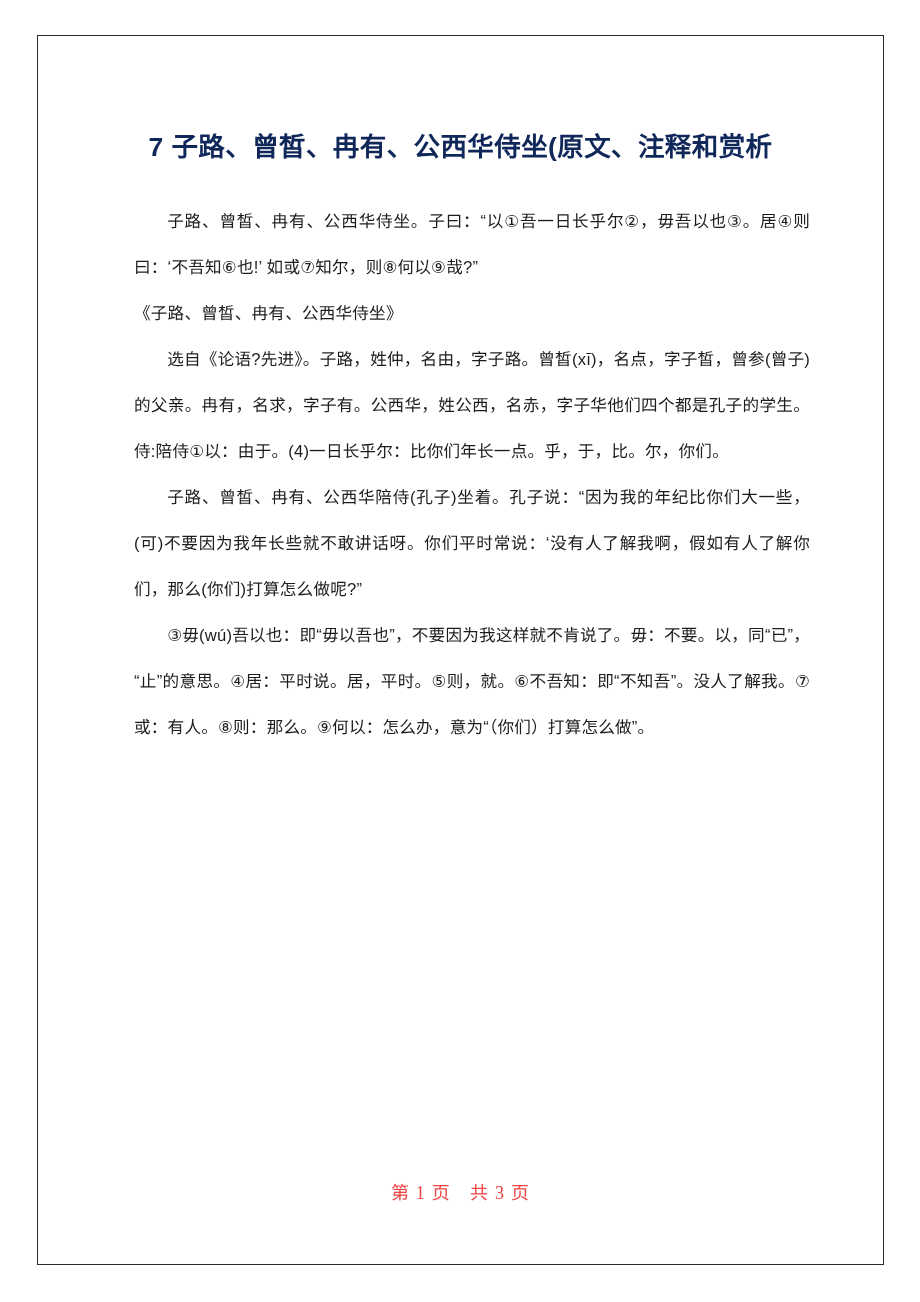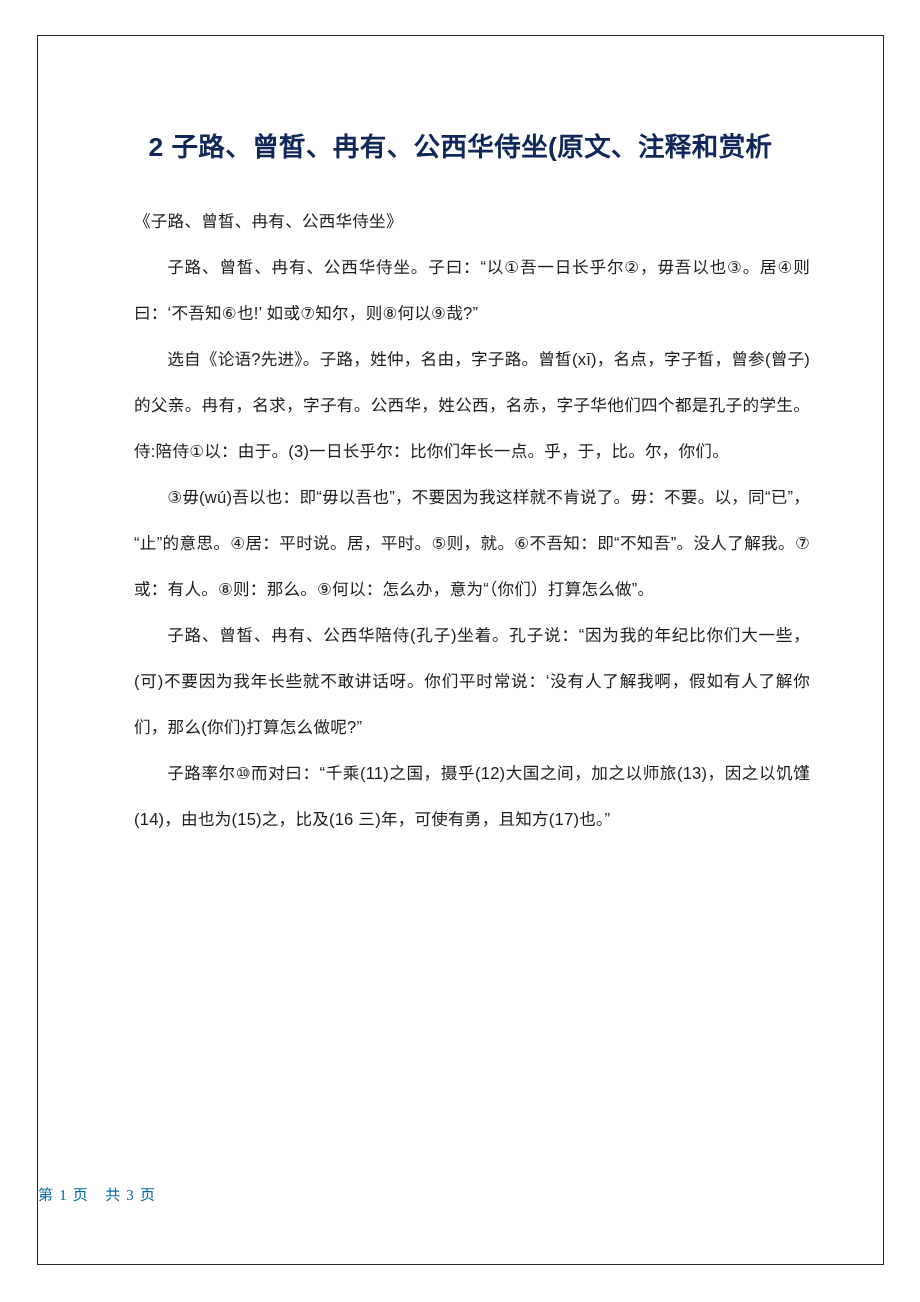--- a/index.html
+++ b/index.html
@@ -74,39 +74,39 @@
 
   .para.no-indent {
     text-indent: 0;
   }
 
   .footer {
     position: absolute;
     left: 0;
     right: 0;
     bottom: 60px;
-    font-size: 15px;
-    color: #0369a1;
+    text-align: center;
+    font-size: 18px;
+    color: #ef4444;
     font-family: "Liberation Serif", "DejaVu Serif", serif;
     letter-spacing: 1.2px;
   }
 </style>
 </head>
 <body>
 
 <div class="page-frame">
   <div class="page-inner">
 
-    <h1 class="doc-title">2 子路、曾皙、冉有、公西华侍坐(原文、注释和赏析</h1>
+    <h1 class="doc-title">7 子路、曾皙、冉有、公西华侍坐(原文、注释和赏析</h1>
 
     <div class="body-block">
+      <p class="para">子路、曾皙、冉有、公西华侍坐。子曰：“以①吾一日长乎尔②，毋吾以也③。居④则曰：‘不吾知⑥也!’ 如或⑦知尔，则⑧何以⑨哉?”</p>
       <p class="para no-indent">《子路、曾皙、冉有、公西华侍坐》</p>
-      <p class="para">子路、曾皙、冉有、公西华侍坐。子曰：“以①吾一日长乎尔②，毋吾以也③。居④则曰：‘不吾知⑥也!’ 如或⑦知尔，则⑧何以⑨哉?”</p>
-      <p class="para">选自《论语?先进》。子路，姓仲，名由，字子路。曾皙(xī)，名点，字子皙，曾参(曾子)的父亲。冉有，名求，字子有。公西华，姓公西，名赤，字子华他们四个都是孔子的学生。侍:陪侍①以：由于。(3)一日长乎尔：比你们年长一点。乎，于，比。尔，你们。</p>
+      <p class="para">选自《论语?先进》。子路，姓仲，名由，字子路。曾皙(xī)，名点，字子皙，曾参(曾子)的父亲。冉有，名求，字子有。公西华，姓公西，名赤，字子华他们四个都是孔子的学生。侍:陪侍①以：由于。(4)一日长乎尔：比你们年长一点。乎，于，比。尔，你们。</p>
+      <p class="para">子路、曾皙、冉有、公西华陪侍(孔子)坐着。孔子说：“因为我的年纪比你们大一些，(可)不要因为我年长些就不敢讲话呀。你们平时常说：‘没有人了解我啊，假如有人了解你们，那么(你们)打算怎么做呢?”</p>
       <p class="para">③毋(wú)吾以也：即“毋以吾也”，不要因为我这样就不肯说了。毋：不要。以，同“已”，“止”的意思。④居：平时说。居，平时。⑤则，就。⑥不吾知：即“不知吾”。没人了解我。⑦或：有人。⑧则：那么。⑨何以：怎么办，意为“（你们）打算怎么做”。</p>
-      <p class="para">子路、曾皙、冉有、公西华陪侍(孔子)坐着。孔子说：“因为我的年纪比你们大一些，(可)不要因为我年长些就不敢讲话呀。你们平时常说：‘没有人了解我啊，假如有人了解你们，那么(你们)打算怎么做呢?”</p>
-      <p class="para">子路率尔⑩而对曰：“千乘(11)之国，摄乎(12)大国之间，加之以师旅(13)，因之以饥馑(14)，由也为(15)之，比及(16 三)年，可使有勇，且知方(17)也。”</p>
     </div>
 
     <div class="footer">第 1 页　共 3 页</div>
 
   </div>
 </div>
 
 </body></html>

